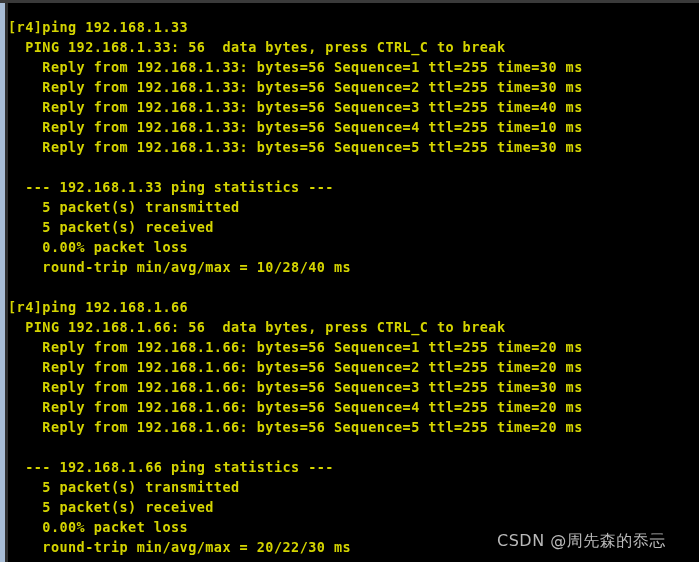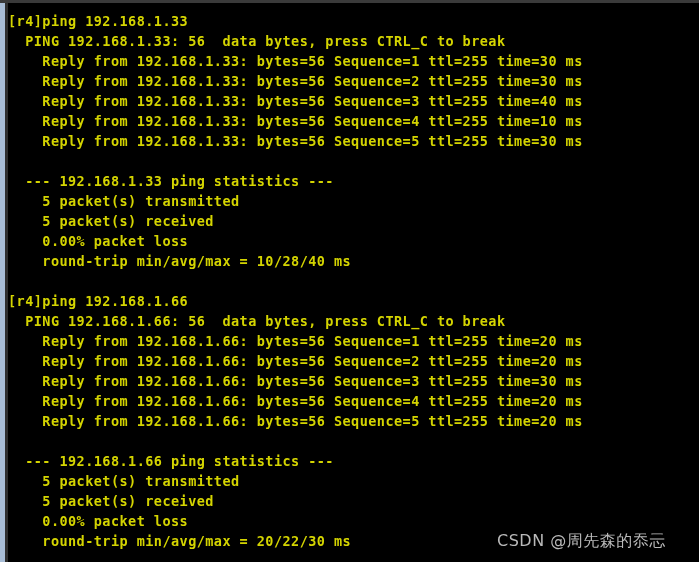--- a/index.html
+++ b/index.html
@@ -58,21 +58,21 @@
     height: 559px;
     background: #000000;
     color: #d4d400;
     font-family: "DejaVu Sans Mono", "Liberation Mono", monospace;
     font-size: 13.5px;
     line-height: 20px;
     letter-spacing: 0.45px;
     white-space: pre;
     font-weight: bold;
     -webkit-font-smoothing: none;
-    padding-top: 8px;
+    padding-top: 14px;
     box-sizing: border-box;
     overflow: hidden;
   }
   .term-line {
     white-space: pre;
     height: 20px;
     color: #d4d400;
   }
   .term-line.blank {
     color: transparent;

